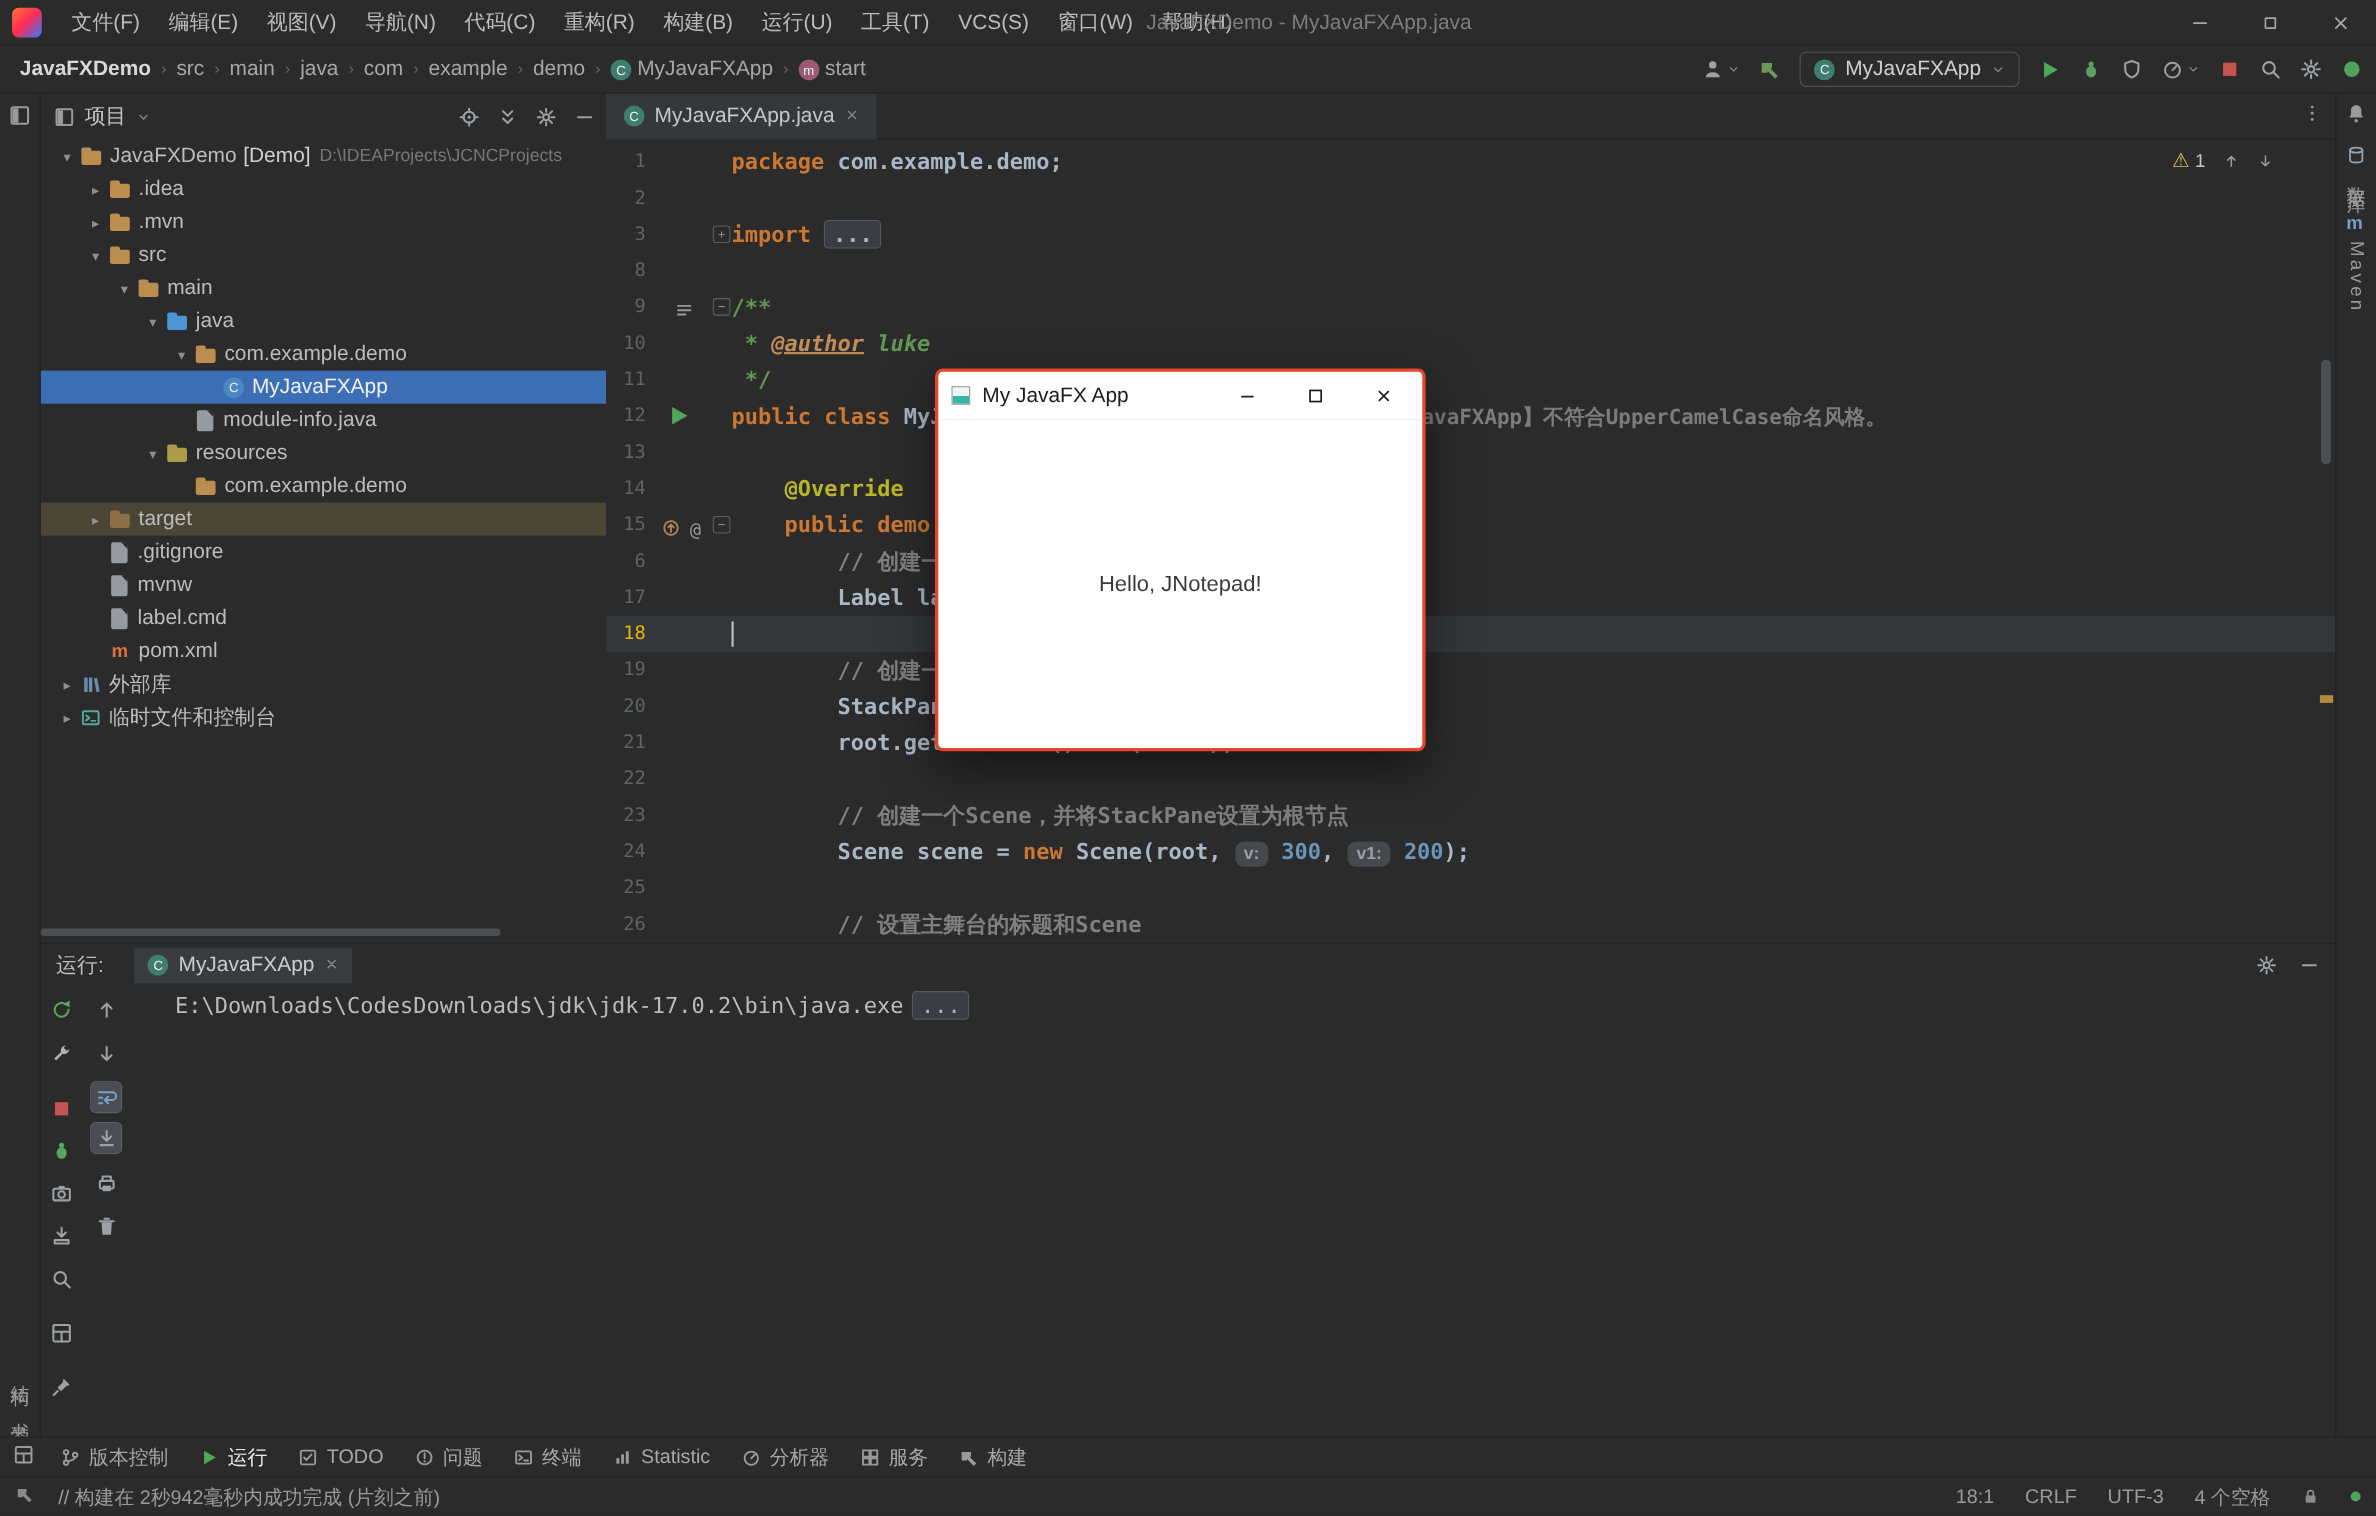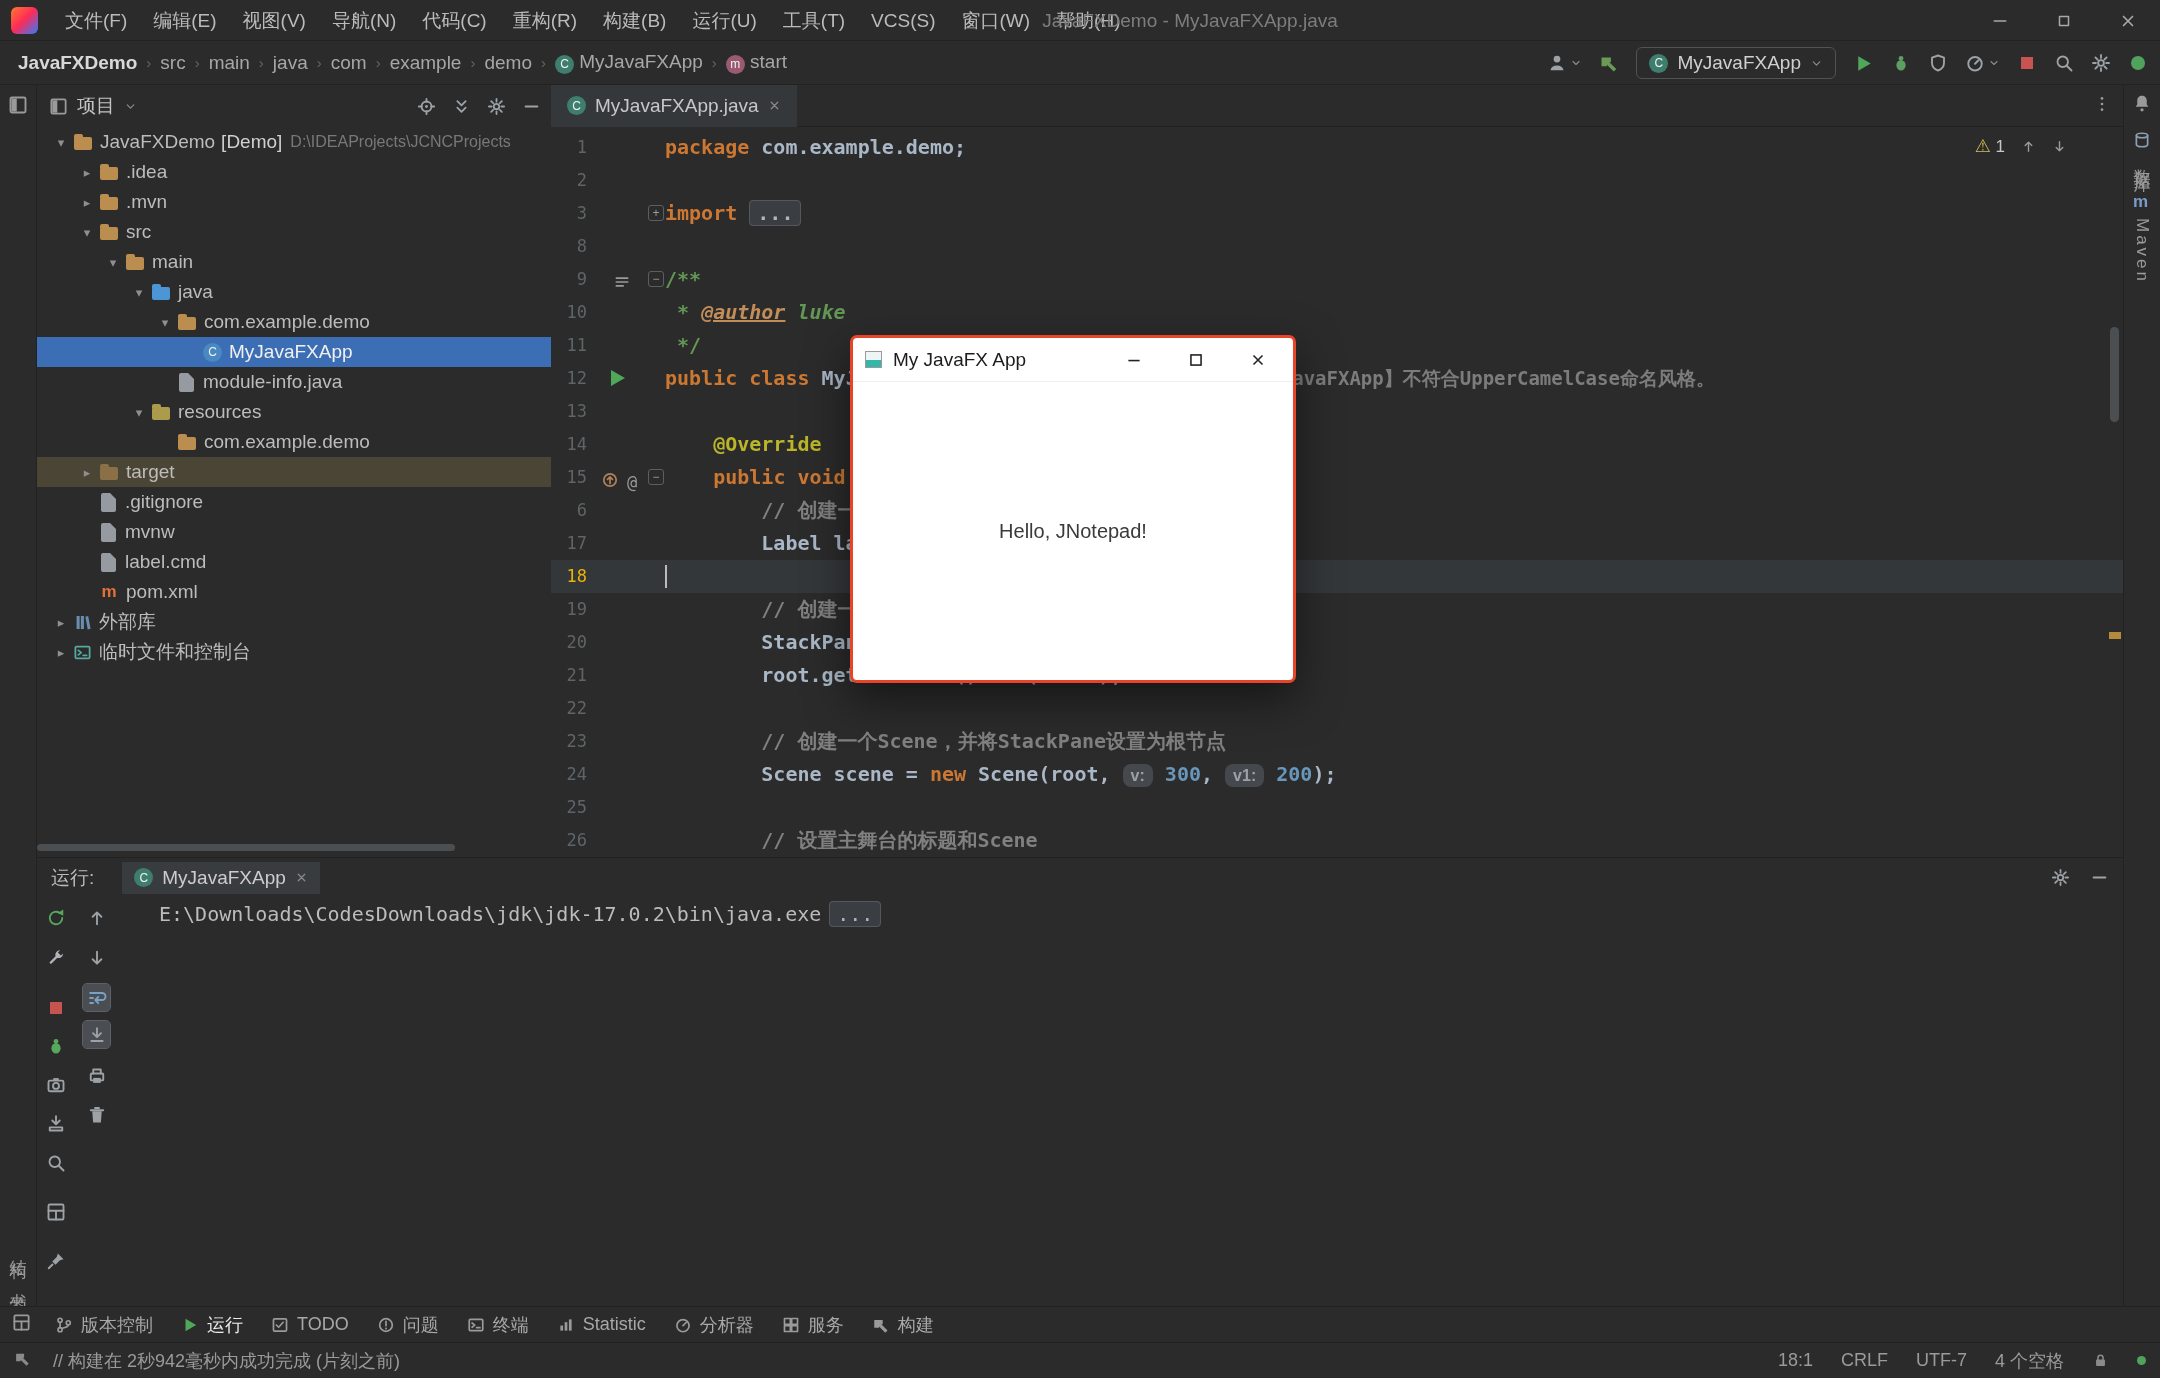--- a/index.html
+++ b/index.html
@@ -501,21 +501,21 @@
           <span class="codeseg"><span class="a">    @Override</span></span>
         </div>
         <div class="crow" style="top:334px">
           <span class="ln">15</span>
           <span class="gicon" style="left:50px;color:#b0835a"><svg width="18" height="18" viewBox="0 0 16 16" fill="none" stroke="currentColor" stroke-width="1.5" stroke-linecap="round" stroke-linejoin="round">
               <circle cx="8" cy="8" r="5.5"></circle>
               <path d="M8 11.2V5.4M5.8 7.4L8 5.2l2.2 2.2"></path>
             </svg></span>
           <span class="gicon" style="left:76px;font-family:'DejaVu Sans Mono',monospace;font-size:17px">@</span>
           <span class="foldbox">−</span>
-          <span class="codeseg"><span class="t">    </span><span class="k">public void </span><span class="t">start(Stage primaryStage) {</span></span>
+          <span class="codeseg"><span class="t">    </span><span class="k">public demo </span><span class="t">start(Stage primaryStage) {</span></span>
         </div>
         <div class="crow" style="top:367px">
           <span class="ln">6</span>
           <span class="codeseg"><span class="c">        // 创建一个Label来显示文本</span></span>
         </div>
         <div class="crow" style="top:400px">
           <span class="ln">17</span>
           <span class="codeseg"><span class="t">        Label label = </span><span class="k">new</span><span class="t"> Label(</span><span class="s">"Hello, JNotepad!"</span><span class="t">);</span></span>
         </div>
         <div class="crow caretline" style="top:433px">
@@ -810,21 +810,21 @@
   <div class="statusbar" id="statusbar">
       <span style="margin-left:14px"><span class="ic" style="color:#8a8a8a;width:17px;height:17px">
           <svg width="17" height="17" viewBox="0 0 16 16" fill="none" stroke="currentColor" stroke-width="1.5" stroke-linecap="round" stroke-linejoin="round">
             <path d="M2 3.5h7.5v3.8H8.3l5.5 5.5-2 2-5.5-5.5v1.2H2z" fill="currentColor" stroke="none"></path>
           </svg>
         </span></span>
       <span class="sb-msg">// 构建在 2秒942毫秒内成功完成 (片刻之前)</span>
       <span class="sb-right">
         <span>18:1</span>
         <span>CRLF</span>
-        <span>UTF-7</span>
+        <span>UTF-3</span>
         <span>4 个空格</span>
         <span class="ic" style="color:#8a8a8a;width:17px;height:17px">
           <svg width="17" height="17" viewBox="0 0 16 16" fill="none" stroke="currentColor" stroke-width="1.5" stroke-linecap="round" stroke-linejoin="round">
             <rect x="3.8" y="7" width="8.4" height="6.2" rx="1" fill="currentColor" stroke="none"></rect>
             <path d="M5.6 7V5.4a2.4 2.4 0 0 1 4.8 0V7"></path>
           </svg>
         </span>
         <span class="dot"></span>
       </span>
     </div>

